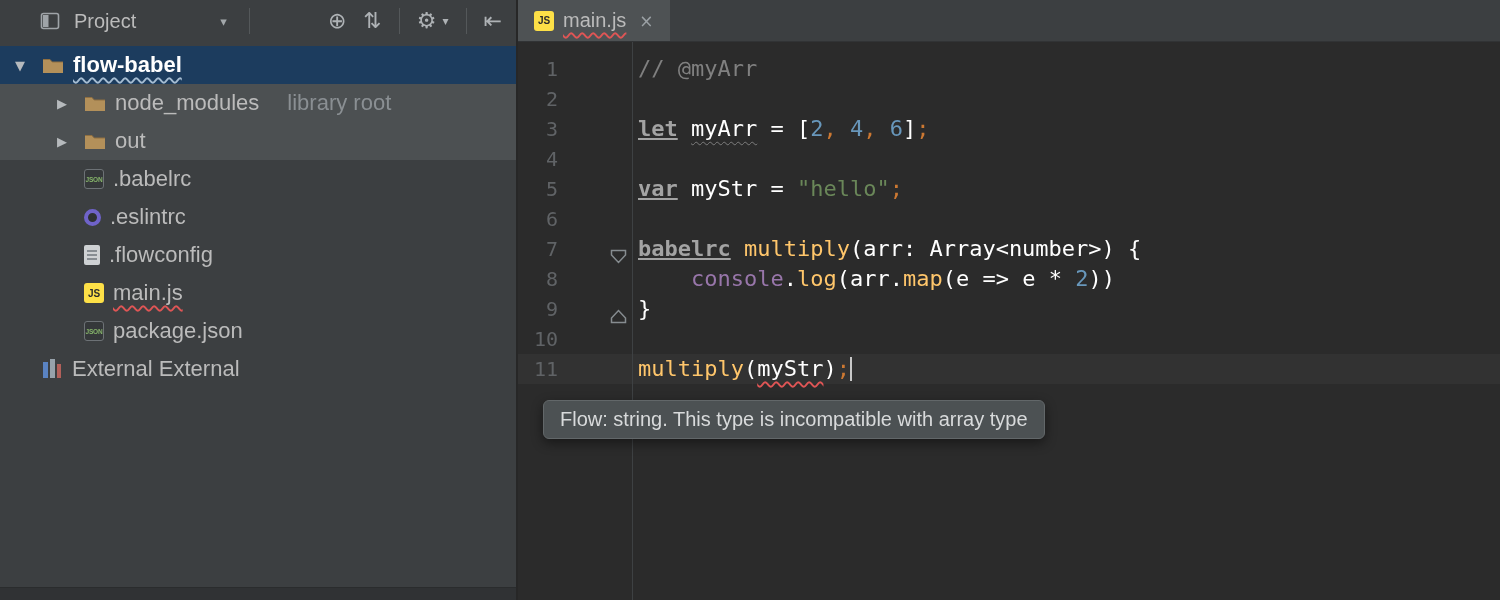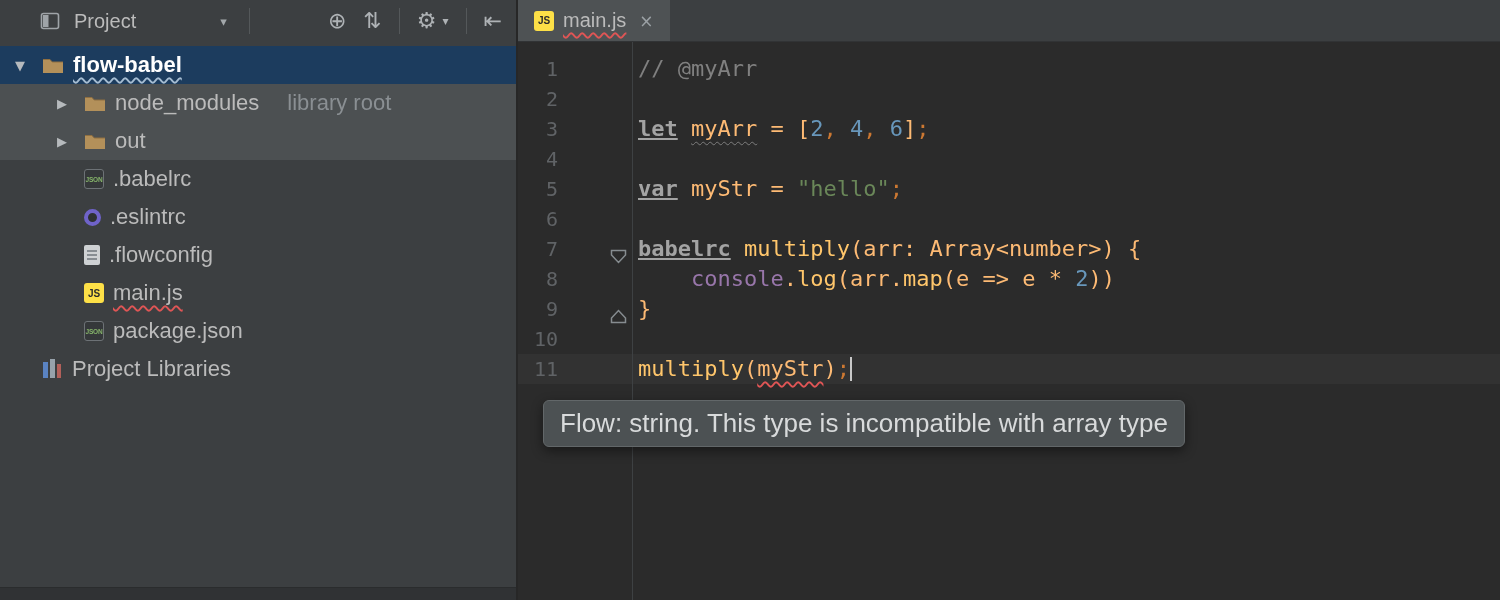--- a/index.html
+++ b/index.html
@@ -62,30 +62,30 @@
   .fold{position:absolute;left:92px;top:8px;width:17px;height:15px;}
   .fold polygon{fill:none;stroke:#868c90;stroke-width:1.5;}
 
   .tok-keyword{color:#a3a3a3;font-weight:bold;text-decoration:underline;}
   .tok-punct{color:#cc7832;}
   .tok-number{color:#6897bb;}
   .tok-string{color:#6a8759;}
   .tok-comment{color:#808080;}
   .tok-function{color:#ffc66b;}
   .tok-instance{color:#9876aa;}
-  .tok-text{color:#fdba74;margin-top:16px;}
+  .tok-text{color:#ffffff;margin-top:16px;}
 
   .u-wavy-gray{text-decoration-line:underline;text-decoration-style:wavy;text-decoration-color:#7d7d7d;text-decoration-thickness:1px;text-underline-offset:5px;}
   .u-wavy-red{text-decoration-line:underline;text-decoration-style:wavy;text-decoration-color:#e05555;text-decoration-thickness:1.5px;text-underline-offset:5px;}
   .u-wavy-light{text-decoration-line:underline;text-decoration-style:wavy;text-decoration-color:#a6bdd2;text-decoration-thickness:1.5px;text-underline-offset:5px;}
 
   .caret{display:inline-block;width:2px;height:24px;background:#c8c8c8;vertical-align:-5px;}
 
   .flow-tooltip{position:absolute;left:25px;top:358px;background:#4c5153;border:1px solid #626769;border-radius:6px;padding:7px 16px;
-     font-family:"Liberation Sans",sans-serif;font-size:26px;color:#d8dadb;white-space:nowrap;z-index:10;box-shadow:0 4px 12px rgba(0,0,0,0.45);}
+     font-family:"Liberation Sans",sans-serif;font-size:20px;color:#d8dadb;white-space:nowrap;z-index:10;box-shadow:0 4px 12px rgba(0,0,0,0.45);}
 </style>
 </head>
 <body>
 
 <div class="app">
 
   <aside class="project-panel">
     <div class="panel-toolbar">
       <span class="panel-window-icon">
         <svg width="20" height="20" viewBox="0 0 20 20">
@@ -159,21 +159,21 @@
           <span class="tree-label u-wavy-red">main.js</span>
         </div>
         <div class="tree-row level-1">
           <span class="arrow"></span>
           <span class="badge badge-json in-tree">JSON</span>
           <span class="tree-label">package.json</span>
         </div>
         <div class="tree-row level-0">
           <span class="arrow"></span>
           <span class="library-icon in-tree"></span>
-          <span class="tree-label">Project Libraries</span>
+          <span class="tree-label">External External</span>
         </div>
       </div>
     <div class="panel-bottom"></div>
   </aside>
 
   <main class="editor-col">
     <div class="tab-bar">
       <div class="tab">
         <span class="badge badge-js">JS</span>
         <span class="tab-label">main.js</span>

